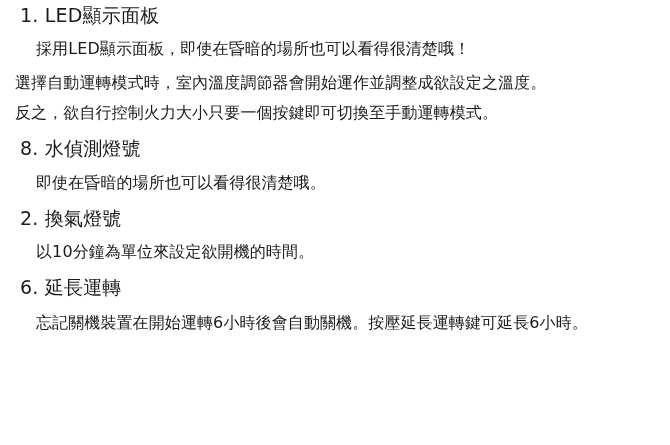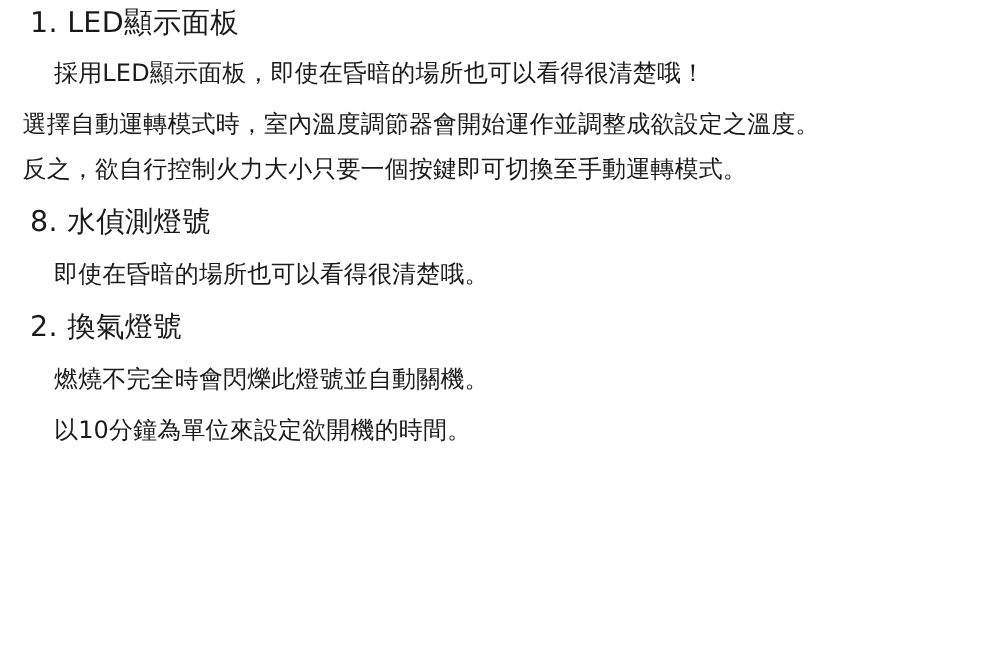--- a/index.html
+++ b/index.html
@@ -80,25 +80,28 @@
 
   <div class="section sec-3">
     <h2 class="heading">8. 水偵測燈號</h2>
     <div class="section-body">
       <p class="para">即使在昏暗的場所也可以看得很清楚哦。</p>
     </div>
   </div>
 
   <div class="section sec-4">
     <h2 class="heading">2. 換氣燈號</h2>
-    <div class="section-body">
-      <p class="para">燃燒不完全時會閃爍此燈號並自動關機。</p>
-    </div>
   </div>
 
   <div class="section sec-5">
     <div class="section-body">
       <p class="para">以10分鐘為單位來設定欲開機的時間。</p>
     </div>
   </div>
 
+  <div class="section sec-6">
+    <h2 class="heading">6. 延長運轉</h2>
+    <div class="section-body">
+      <p class="para">忘記關機裝置在開始運轉6小時後會自動關機。按壓延長運轉鍵可延長6小時。</p>
+    </div>
+  </div>
 
 </div>
 
 </body></html>

